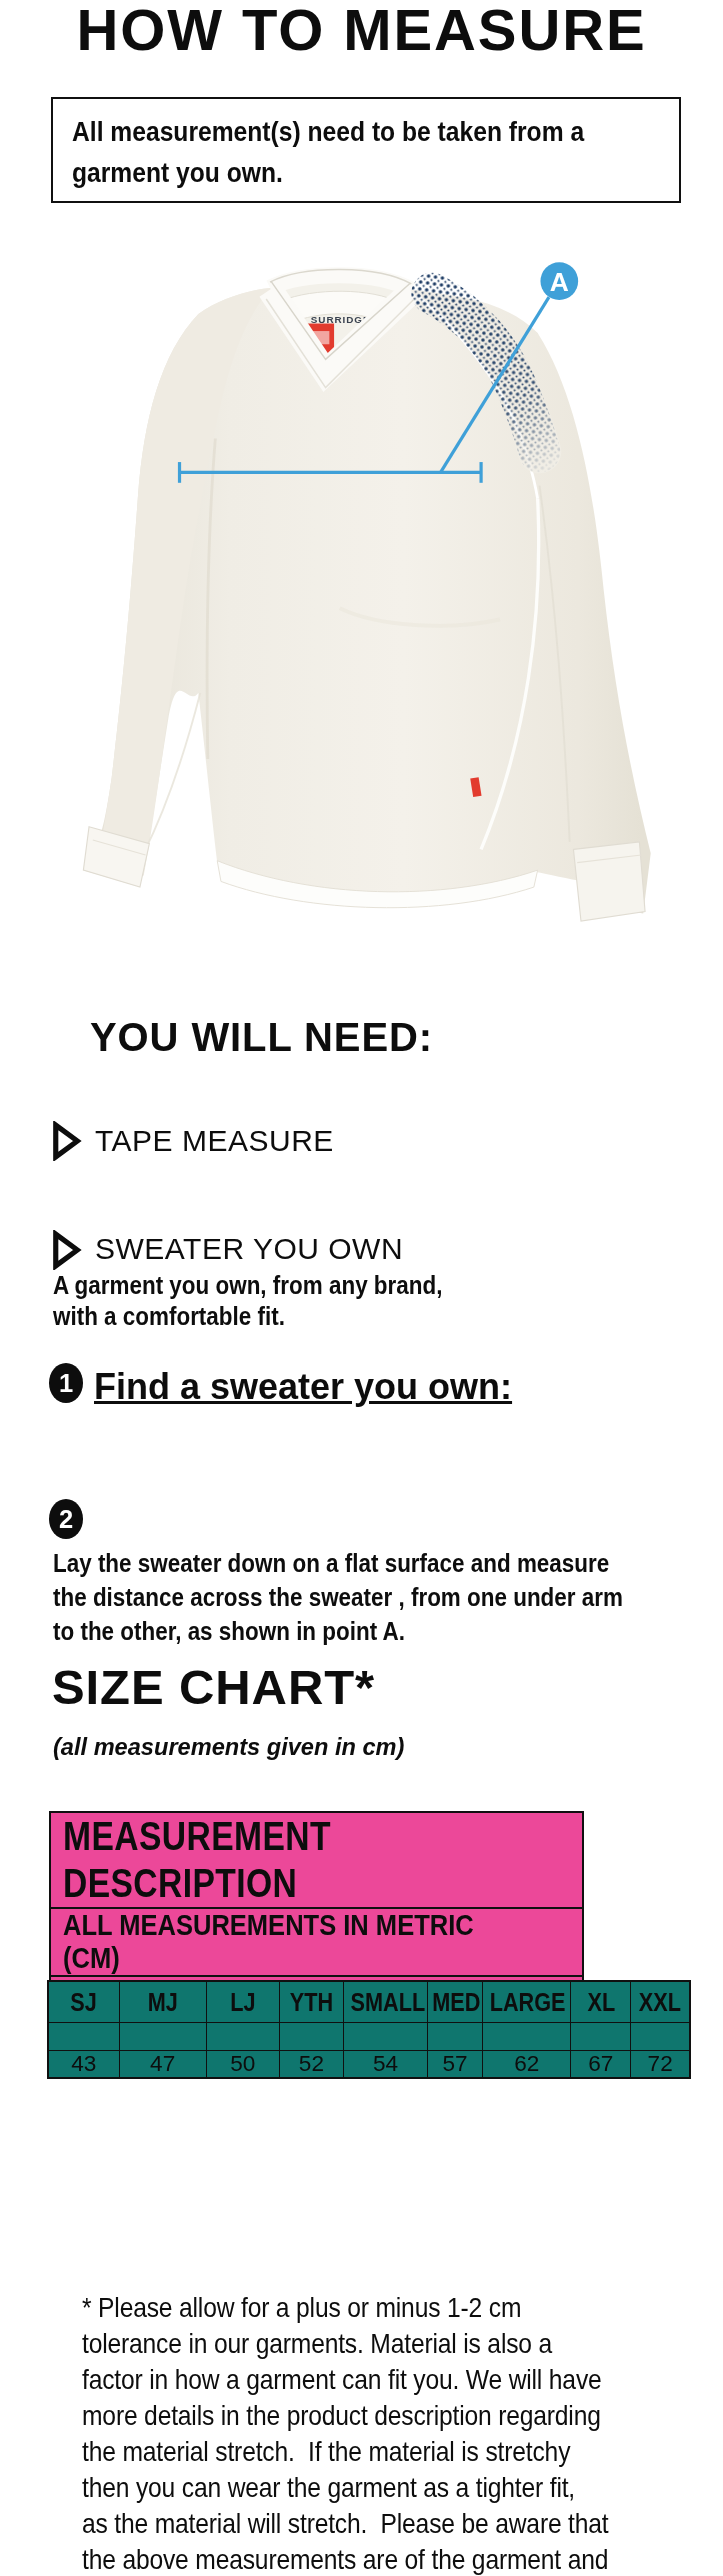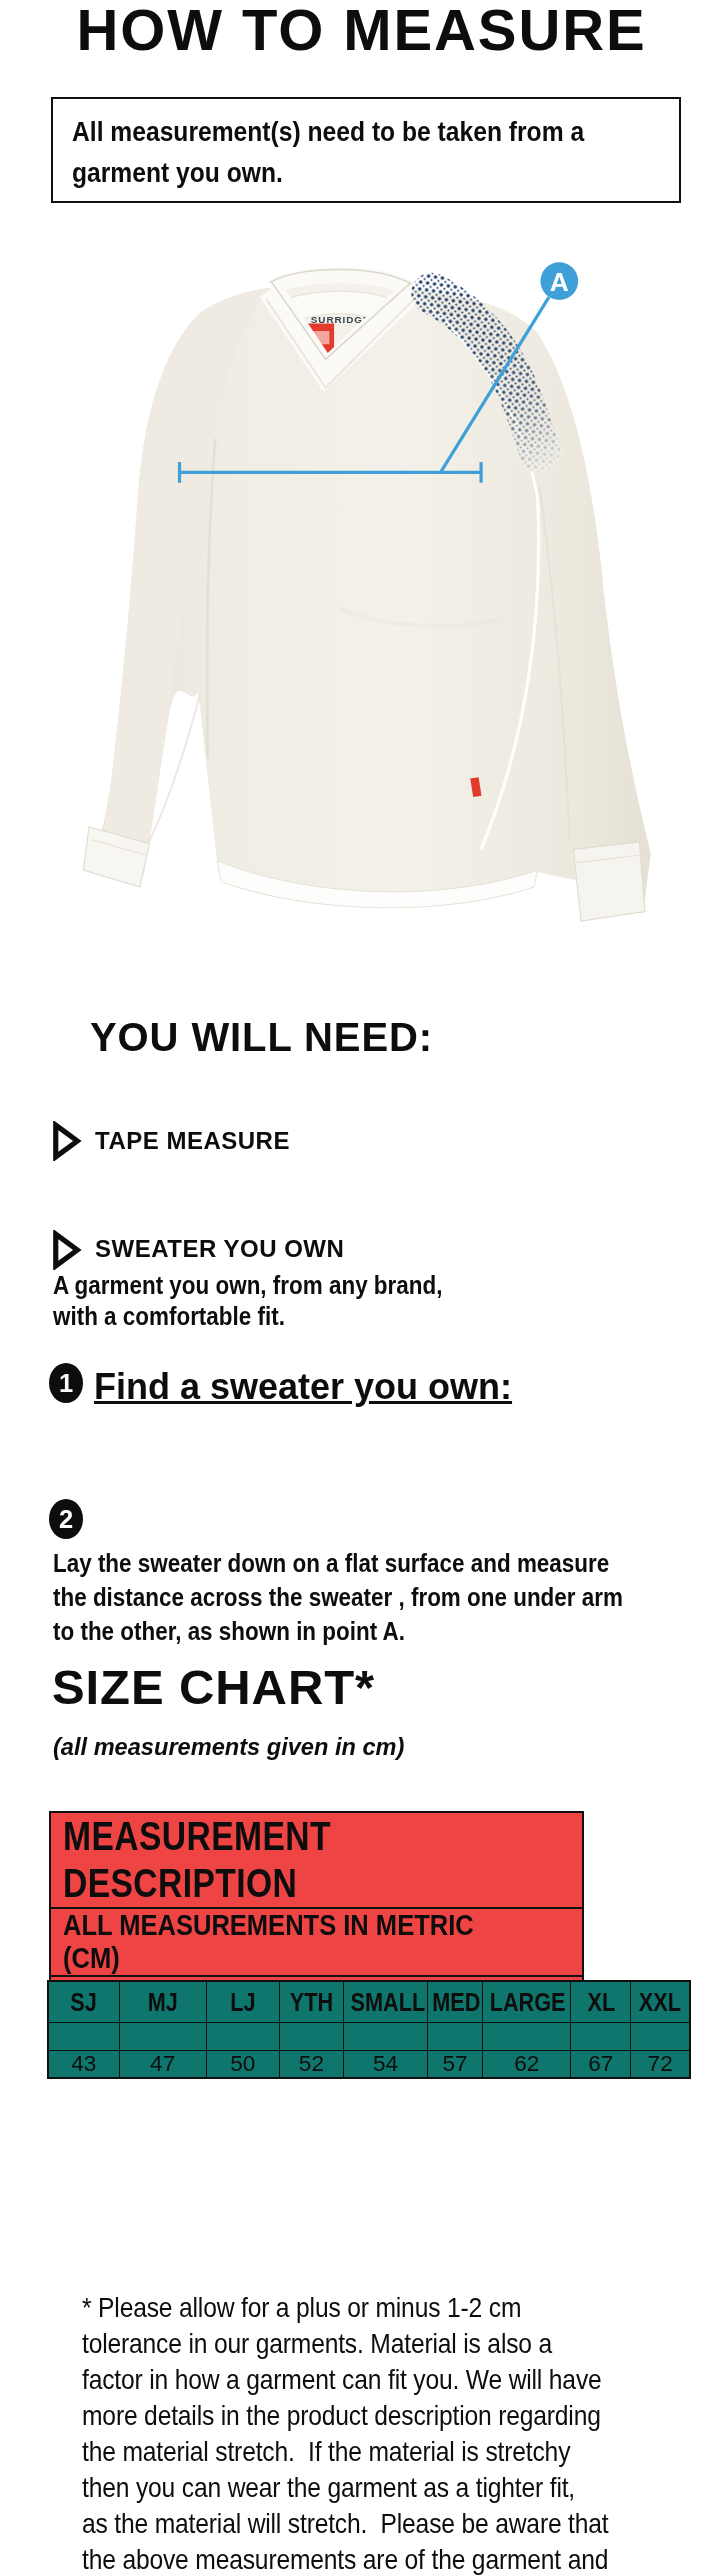--- a/index.html
+++ b/index.html
@@ -2,38 +2,38 @@
 <html style="font-size:15px"><head>
 <meta charset="utf-8">
 <style>
   html,body{margin:0;padding:0;background:#fff;}
   #page{position:relative;width:723px;height:2576px;background:#ffffff;overflow:hidden;
         font-family:"Liberation Sans",sans-serif;color:#0d0d0d;}
   .abs{position:absolute;}
   
   .h1{width:723px;text-align:center;font-size:58px;line-height:60px;font-weight:800;letter-spacing:1.9px;}
   .h2{font-size:40px;line-height:43px;font-weight:800;letter-spacing:0.9px;}
-  .h3{font-size:24px;line-height:38px;font-weight:700;letter-spacing:0.5px;}
+  .h3{font-size:30px;line-height:38px;font-weight:400;letter-spacing:0.5px;}
   .h4{font-size:36px;line-height:43px;font-weight:800;text-decoration:underline;}
   .hchart{font-size:49px;line-height:53px;font-weight:800;letter-spacing:0.9px;}
   .hsub{font-size:23.6px;line-height:28px;font-weight:700;}
   
   .cond{display:inline-block;transform:scaleX(.88);transform-origin:0 0;}
   .condc{display:inline-block;transform:scaleX(.85);}
   .body-b{font-size:25.5px;line-height:31px;font-weight:700;white-space:pre-wrap;}
   .step-b{font-size:25.5px;line-height:34px;font-weight:700;white-space:pre-wrap;}
   .notice-box{width:630px;height:106px;border:2.8px solid #101010;box-sizing:border-box;background:#fff;}
   .notice-text{font-size:28px;line-height:41px;font-weight:700;white-space:pre-wrap;padding:12.3px 0 0 19px;}
   .foot{font-size:28px;line-height:36px;font-weight:400;white-space:pre-wrap;letter-spacing:-0.2px;}
   
   .badge{width:34px;height:40px;border-radius:50%;background:#0d0d0d;color:#fff;
          font-size:25.5px;font-weight:800;text-align:center;line-height:40px;}
   
   .desc-table{width:535px;border-collapse:collapse;table-layout:fixed;}
-  .desc-table td{border:2.8px solid #101010;padding:0 0 0 12.3px;vertical-align:middle;background:#ef4444;}
+  .desc-table td{border:2.8px solid #101010;padding:0 0 0 12.3px;vertical-align:middle;background:#ec4899;}
   .dt-r1{height:55px;font-size:41px;font-weight:700;letter-spacing:0.5px;}
   .dt-r2{height:40px;font-size:29px;font-weight:700;}
   .dt-r3{height:43px;font-size:29px;font-weight:400;}
   .dt-r1 .cond{transform:scaleX(.82);}
   
   .size-table{width:644px;border-collapse:collapse;table-layout:fixed;}
   .size-table td{border:1.9px solid #101010;text-align:center;vertical-align:middle;background:#0f766e;padding:0;}
   .size-table{border:2.8px solid #101010;}
   .st-head td{height:40px;font-size:25.5px;font-weight:700;}
   .st-empty td{height:27px;}

